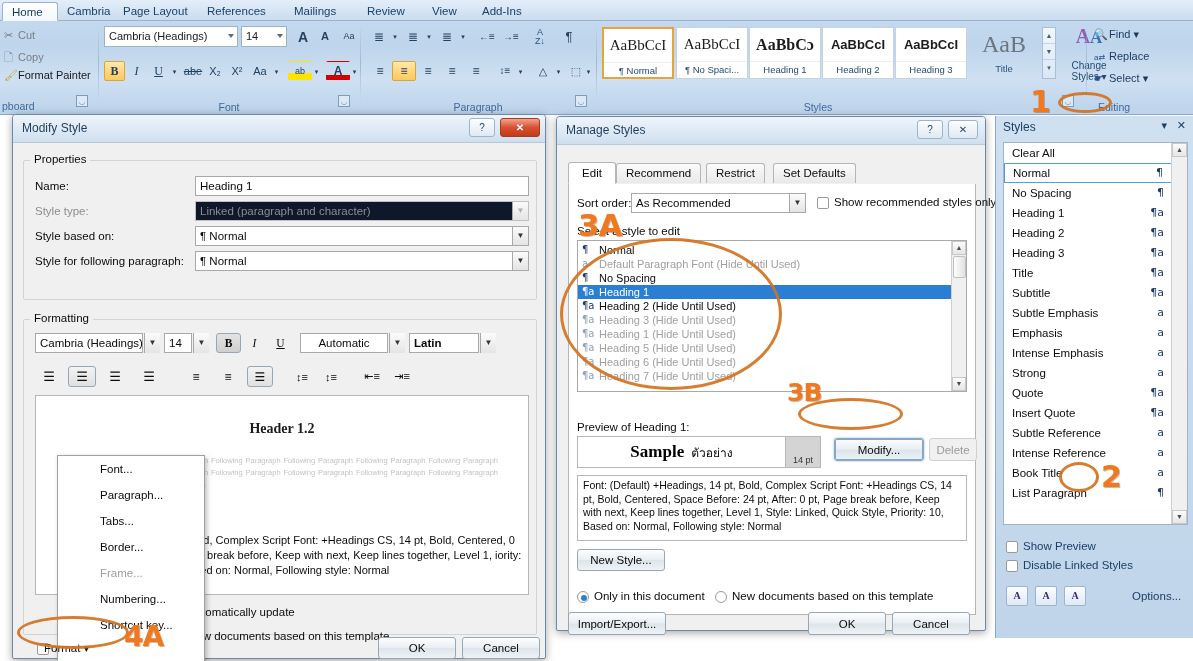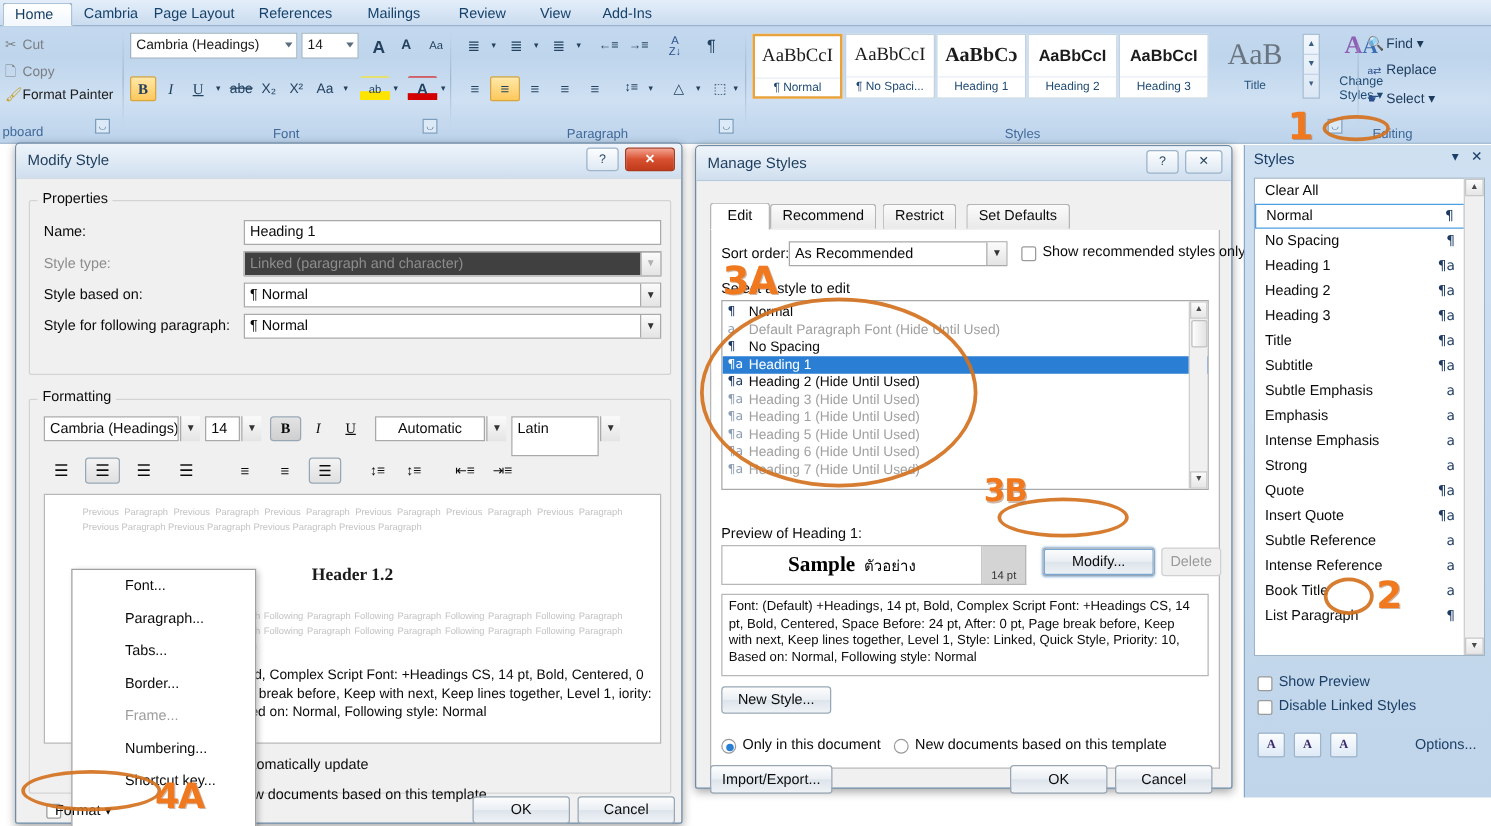--- a/index.html
+++ b/index.html
@@ -143,21 +143,21 @@
     font-size: 11.5px; color: #0b0b0b;
   }
   .lbl { position: absolute; font-size: 11.5px; color: #0b0b0b; white-space: nowrap; }
   .lbl.dim { color: #8d8d8d; }
 
   .field {
     position: absolute; background: #fff; border: 1px solid #a9a9a9;
     font-size: 11.5px; color: #0b0b0b; line-height: 18px; padding-left: 4px;
     white-space: nowrap; overflow: hidden;
   }
-  .field.dis { background: #404040; color: #8d8d8d; border-color: #c0c0c0; }
+  .field.dis { background: #0f172a; color: #8d8d8d; border-color: #c0c0c0; }
   .dd-arrow {
     position: absolute; width: 17px; border-left: 1px solid #a9a9a9;
     background: linear-gradient(to bottom,#fbfbfb,#e4e4e4);
     text-align: center; color: #333; font-size: 8px;
   }
   .dd-arrow.dis { color: #b0b0b0; }
 
   .btn {
     position: absolute; border: 1px solid #98a7b5; border-radius: 3px;
     background: linear-gradient(to bottom,#fdfdfd,#eaeff4 48%,#dde4eb 52%,#eff3f7);
@@ -538,37 +538,36 @@
 
       <div class="field" style="left:22px;top:190px;width:108px;height:20px;">Cambria (Headings)</div>
       <div class="dd-arrow" style="left:131px;top:190px;width:16px;height:20px;line-height:20px;">▼</div>
       <div class="field" style="left:151px;top:190px;width:28px;height:20px;">14</div>
       <div class="dd-arrow" style="left:180px;top:190px;width:16px;height:20px;line-height:20px;">▼</div>
       <div class="btn" style="left:203px;top:190px;width:25px;height:20px;font-weight:bold;font-family:'Liberation Serif',serif;background:linear-gradient(to bottom,#e3e3e3,#cfcfcf);">B</div>
       <div class="btn" style="left:229px;top:190px;width:25px;height:20px;font-style:italic;font-family:'Liberation Serif',serif;background:transparent;border-color:transparent;">I</div>
       <div class="btn" style="left:255px;top:190px;width:25px;height:20px;text-decoration:underline;font-family:'Liberation Serif',serif;background:transparent;border-color:transparent;">U</div>
       <div class="field" style="left:287px;top:190px;width:88px;height:20px;text-align:center;padding-left:0;line-height:18px;">Automatic</div>
       <div class="dd-arrow" style="left:376px;top:190px;width:16px;height:20px;line-height:20px;">▼</div>
-      <div class="field" style="left:396px;top:190px;width:70px;height:32px;">Latin</div>
+      <div class="field" style="left:396px;top:190px;width:70px;height:20px;font-weight:bold;">Latin</div>
       <div class="dd-arrow" style="left:467px;top:190px;width:16px;height:20px;line-height:20px;">▼</div>
 
       <div class="btn" style="left:22px;top:223px;width:28px;height:21px;background:transparent;border-color:transparent;font-size:13px;">☰</div>
       <div class="btn" style="left:55px;top:223px;width:28px;height:21px;font-size:13px;background:linear-gradient(to bottom,#f3f3f3,#e0e0e0);">☰</div>
       <div class="btn" style="left:88px;top:223px;width:28px;height:21px;background:transparent;border-color:transparent;font-size:13px;">☰</div>
       <div class="btn" style="left:122px;top:223px;width:28px;height:21px;background:transparent;border-color:transparent;font-size:13px;">☰</div>
       <div class="btn" style="left:170px;top:223px;width:26px;height:21px;background:transparent;border-color:transparent;font-size:12px;">≡</div>
       <div class="btn" style="left:202px;top:223px;width:26px;height:21px;background:transparent;border-color:transparent;font-size:12px;">≡</div>
       <div class="btn" style="left:234px;top:223px;width:26px;height:21px;font-size:12px;background:linear-gradient(to bottom,#f3f3f3,#e0e0e0);">☰</div>
       <div class="btn" style="left:276px;top:223px;width:26px;height:21px;background:transparent;border-color:transparent;font-size:11px;">↕≡</div>
       <div class="btn" style="left:305px;top:223px;width:26px;height:21px;background:transparent;border-color:transparent;font-size:11px;">↕≡</div>
       <div class="btn" style="left:346px;top:223px;width:26px;height:21px;background:transparent;border-color:transparent;font-size:11px;">⇤≡</div>
       <div class="btn" style="left:376px;top:223px;width:26px;height:21px;background:transparent;border-color:transparent;font-size:11px;">⇥≡</div>
 
       <div class="prevbox" style="left:22px;top:252px;width:494px;height:200px;overflow:hidden;">
-        <div style="color:#c3c3c3;font-size:7.5px;line-height:12px;padding:8px 30px 0 30px;text-align:justify;">Previous Paragraph Previous Paragraph Previous Paragraph Previous Paragraph Previous Paragraph Previous Paragraph Previous Paragraph Previous Paragraph Previous Paragraph Previous Paragraph</div>
         <div style="text-align:center;font-family:'Liberation Serif',serif;font-weight:bold;font-size:14px;margin-top:25px;color:#1b1b1b;">Header 1.2</div>
         <div style="color:#c3c3c3;font-size:7.5px;line-height:12px;padding:18px 30px 0 30px;text-align:justify;">Following Paragraph Following Paragraph Following Paragraph Following Paragraph Following Paragraph Following Paragraph Following Paragraph Following Paragraph Following Paragraph Following Paragraph Following Paragraph Following Paragraph Following Paragraph Following Paragraph</div>
       </div>
 
       <div class="descbox" style="left:22px;top:455px;width:494px;height:0;border:none;background:transparent;"></div>
       <div style="position:absolute;left:150px;top:390px;width:366px;height:60px;font-size:11px;line-height:15px;color:#0b0b0b;overflow:hidden;">4 pt, Bold, Complex Script Font: +Headings CS, 14 pt, Bold, Centered, 0 pt, Page break before, Keep with next, Keep lines together, Level 1, iority: 10, Based on: Normal, Following style: Normal</div>
 
       <div class="chk" style="left:24px;top:500px;"></div>
       <div class="lbl" style="left:42px;top:499px;color:#8d8d8d;">Add to Quick Style list</div>
 

